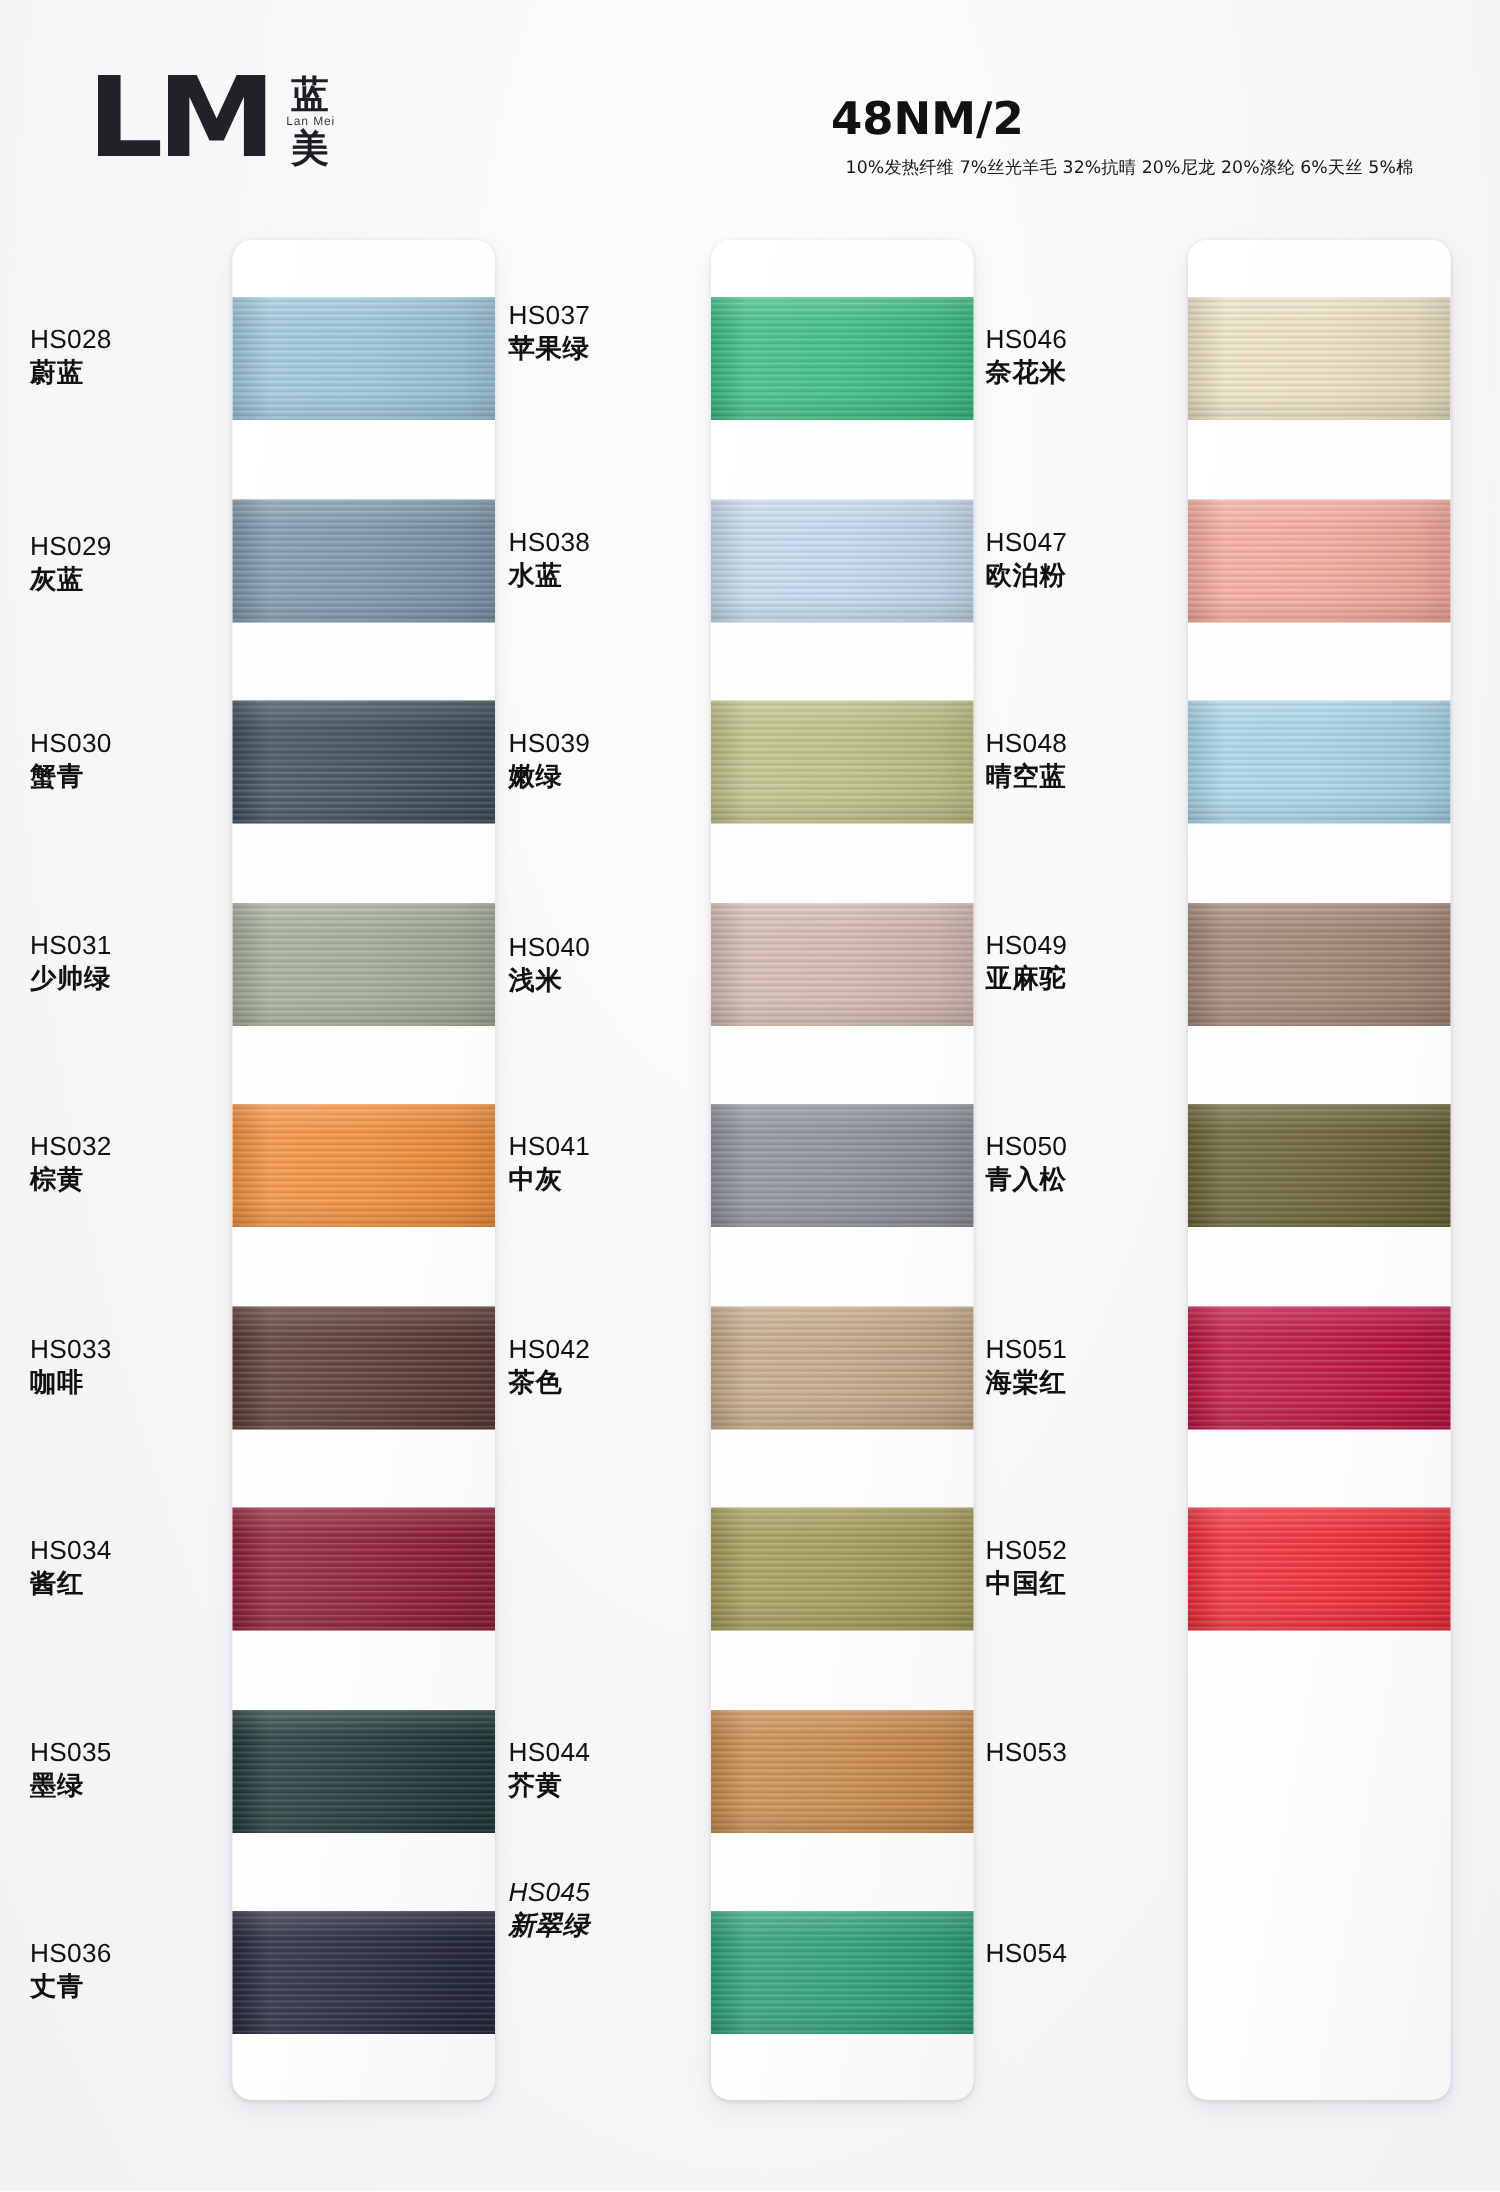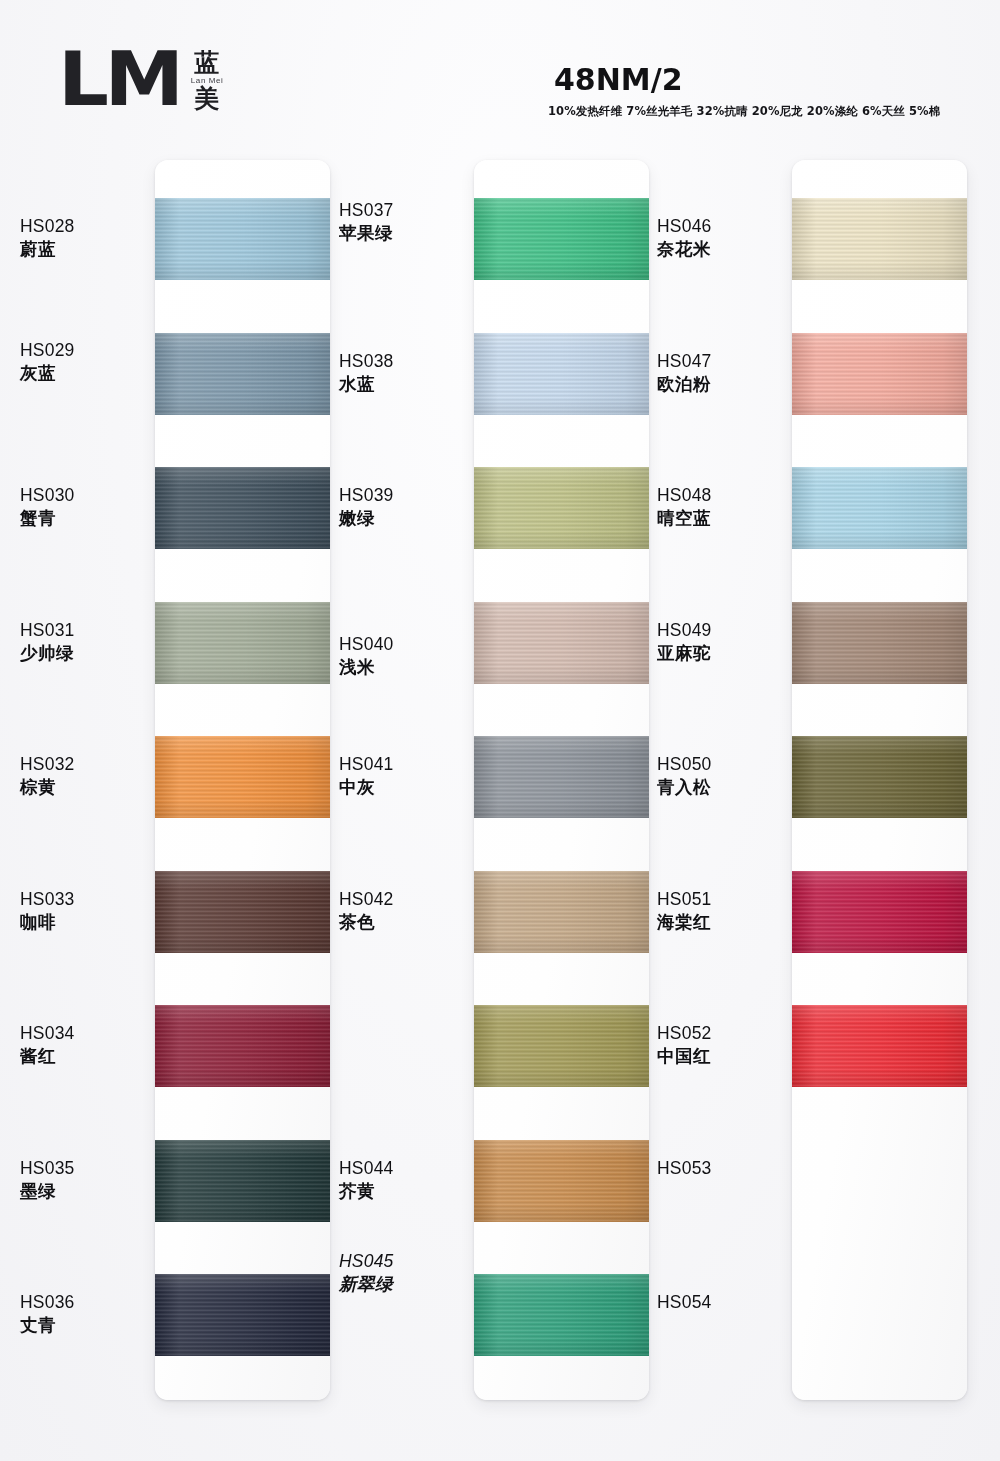--- a/index.html
+++ b/index.html
@@ -93,25 +93,25 @@
     font-family: "DejaVu Sans", sans-serif;
     font-size: 27px;
     font-weight: 700;
     color: #111114;
     letter-spacing: 1px;
   }
   .composition {
     margin-top: 7px;
     font-family: "DejaVu Sans", sans-serif;
     font-size: 11.5px;
-    font-weight: 700;
+    font-weight: 400;
     color: #16161a;
     letter-spacing: 0.1px;
     white-space: nowrap;
-    text-align: left;
+    text-align: center;
     padding-right: 10px;
   }
 
   
   .columns {
     position: absolute;
     top: 160px;
     left: 0;
     right: 0;
     height: 1245px;
@@ -358,21 +358,21 @@
           </div>
         </div>
       </div>
     </div>
 
   <div class="labels" id="labels">
       <div class="label lab-0" style="top: 55px;">
         <span class="code">HS028</span>
         <span class="cname">蔚蓝</span>
       </div>
-      <div class="label lab-0" style="top: 179px;">
+      <div class="label lab-0" style="top: 193px;">
         <span class="code">HS029</span>
         <span class="cname">灰蓝</span>
       </div>
       <div class="label lab-0" style="top: 324px;">
         <span class="code">HS030</span>
         <span class="cname">蟹青</span>
       </div>
       <div class="label lab-0" style="top: 458.5px;">
         <span class="code">HS031</span>
         <span class="cname">少帅绿</span>
@@ -402,21 +402,21 @@
         <span class="cname">苹果绿</span>
       </div>
       <div class="label lab-1" style="top: 189.5px;">
         <span class="code">HS038</span>
         <span class="cname">水蓝</span>
       </div>
       <div class="label lab-1" style="top: 324px;">
         <span class="code">HS039</span>
         <span class="cname">嫩绿</span>
       </div>
-      <div class="label lab-1" style="top: 473px;">
+      <div class="label lab-1" style="top: 460px;">
         <span class="code">HS040</span>
         <span class="cname">浅米</span>
       </div>
       <div class="label lab-1" style="top: 593px;">
         <span class="code">HS041</span>
         <span class="cname">中灰</span>
       </div>
       <div class="label lab-1" style="top: 727.5px;">
         <span class="code">HS042</span>
         <span class="cname">茶色</span>

